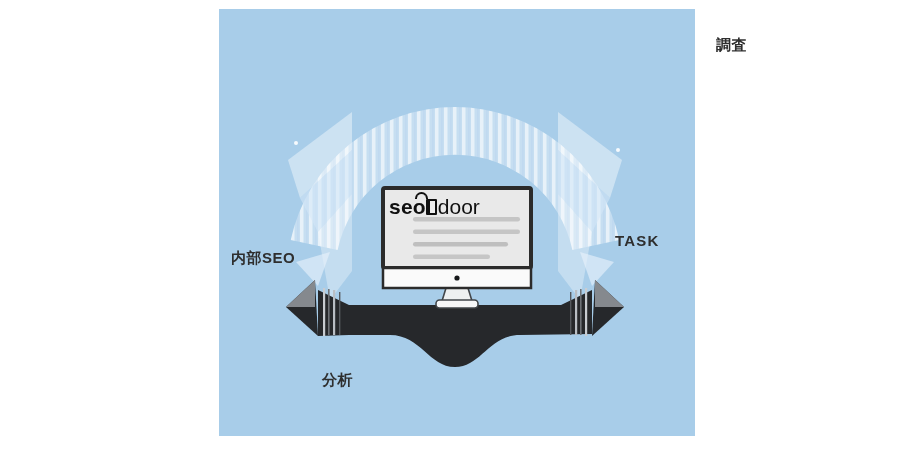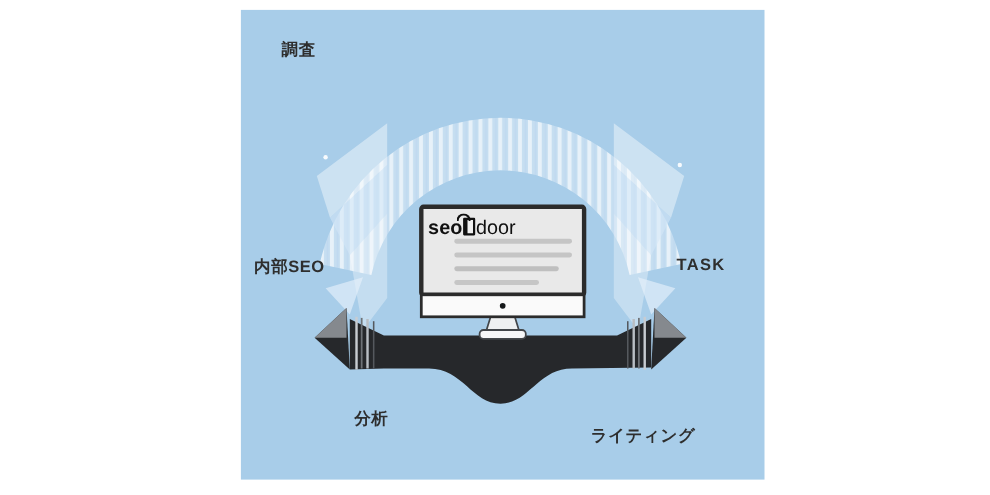--- a/index.html
+++ b/index.html
@@ -2,28 +2,28 @@
 <html><head>
 <meta charset="utf-8">
 <style>
   html,body{margin:0;padding:0;background:#ffffff;}
   .stage{position:relative;width:900px;height:450px;background:#ffffff;overflow:hidden;
          font-family:"Liberation Sans","DejaVu Sans",sans-serif;}
   .panel{position:absolute;left:219px;top:9px;width:476px;height:427px;background:#a8cde9;}
   .cycle-svg{position:absolute;left:0;top:0;width:476px;height:427px;display:block;}
 
   .label{position:absolute;color:#2e2e2e;font-size:15px;font-weight:600;letter-spacing:.5px;white-space:nowrap;}
-  .label-top{left:0;width:528px;top:27px;text-align:left;padding-left:37px;}
-  .label-left{left:12px;top:224px;}
+  .label-top{left:0;width:528px;top:27px;text-align:right;}
+  .label-left{left:12px;top:240px;}
   .label-right{left:396px;top:223px;letter-spacing:1.2px;}
   .label-bottom-left{left:103px;top:362px;}
   .label-bottom-right{left:318px;top:378px;}
 
   .brand{position:absolute;left:170px;top:189px;height:18px;color:#101010;
-         font-size:18px;line-height:18px;white-space:nowrap;}
+         font-size:21px;line-height:18px;white-space:nowrap;}
   .brand .b{font-weight:bold;letter-spacing:.2px;position:relative;}
   .brand .arc{position:absolute;left:26px;top:-3px;width:9px;height:5px;
               border:2px solid #101010;border-bottom:none;border-radius:9px 9px 0 0;}
   .door-glyph{display:inline-block;vertical-align:-1px;width:5px;height:12px;margin:0 1px 0 0;
               border:2px solid #101010;border-left-width:4px;border-radius:1px;background:#efefef;}
 </style>
 </head>
 <body>
 
 <div class="stage">
@@ -90,15 +90,14 @@
     </svg>
 
     <div class="brand">
       <span class="b"><span>seo</span><span class="arc"></span></span><span class="door-glyph"></span><span>door</span>
     </div>
 
     <div class="label label-top">調査</div>
     <div class="label label-left">内部SEO</div>
     <div class="label label-right">TASK</div>
     <div class="label label-bottom-left">分析</div>
-    <div class="label label-bottom-right">ライティング</div>
   </div>
 </div>
 
 </body></html>

